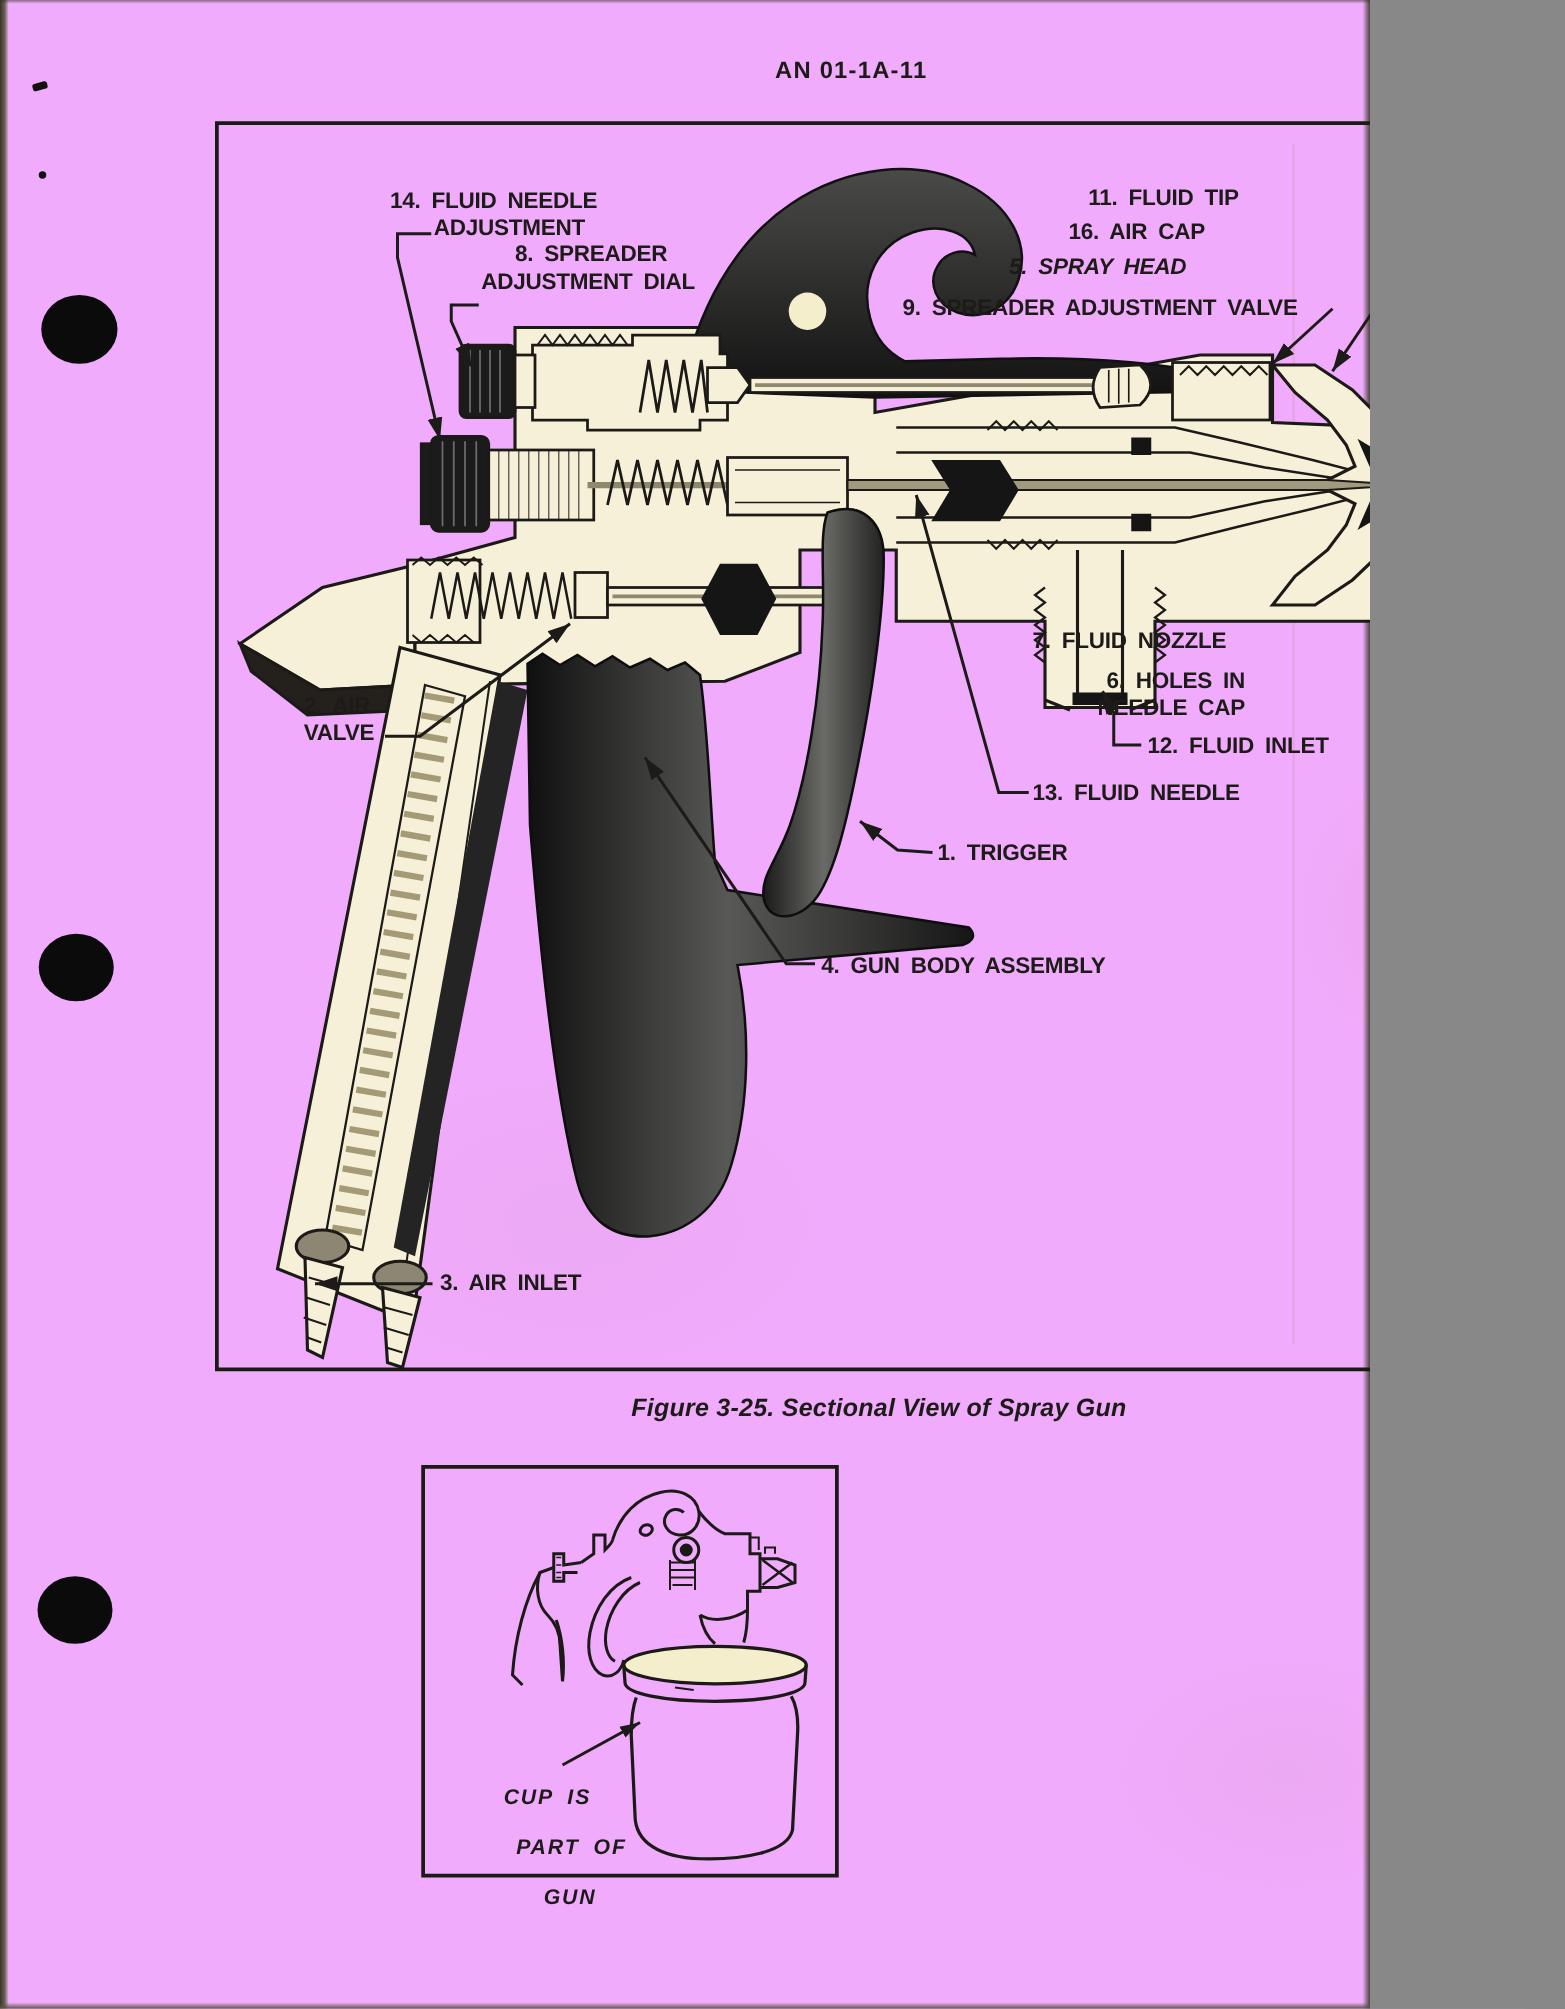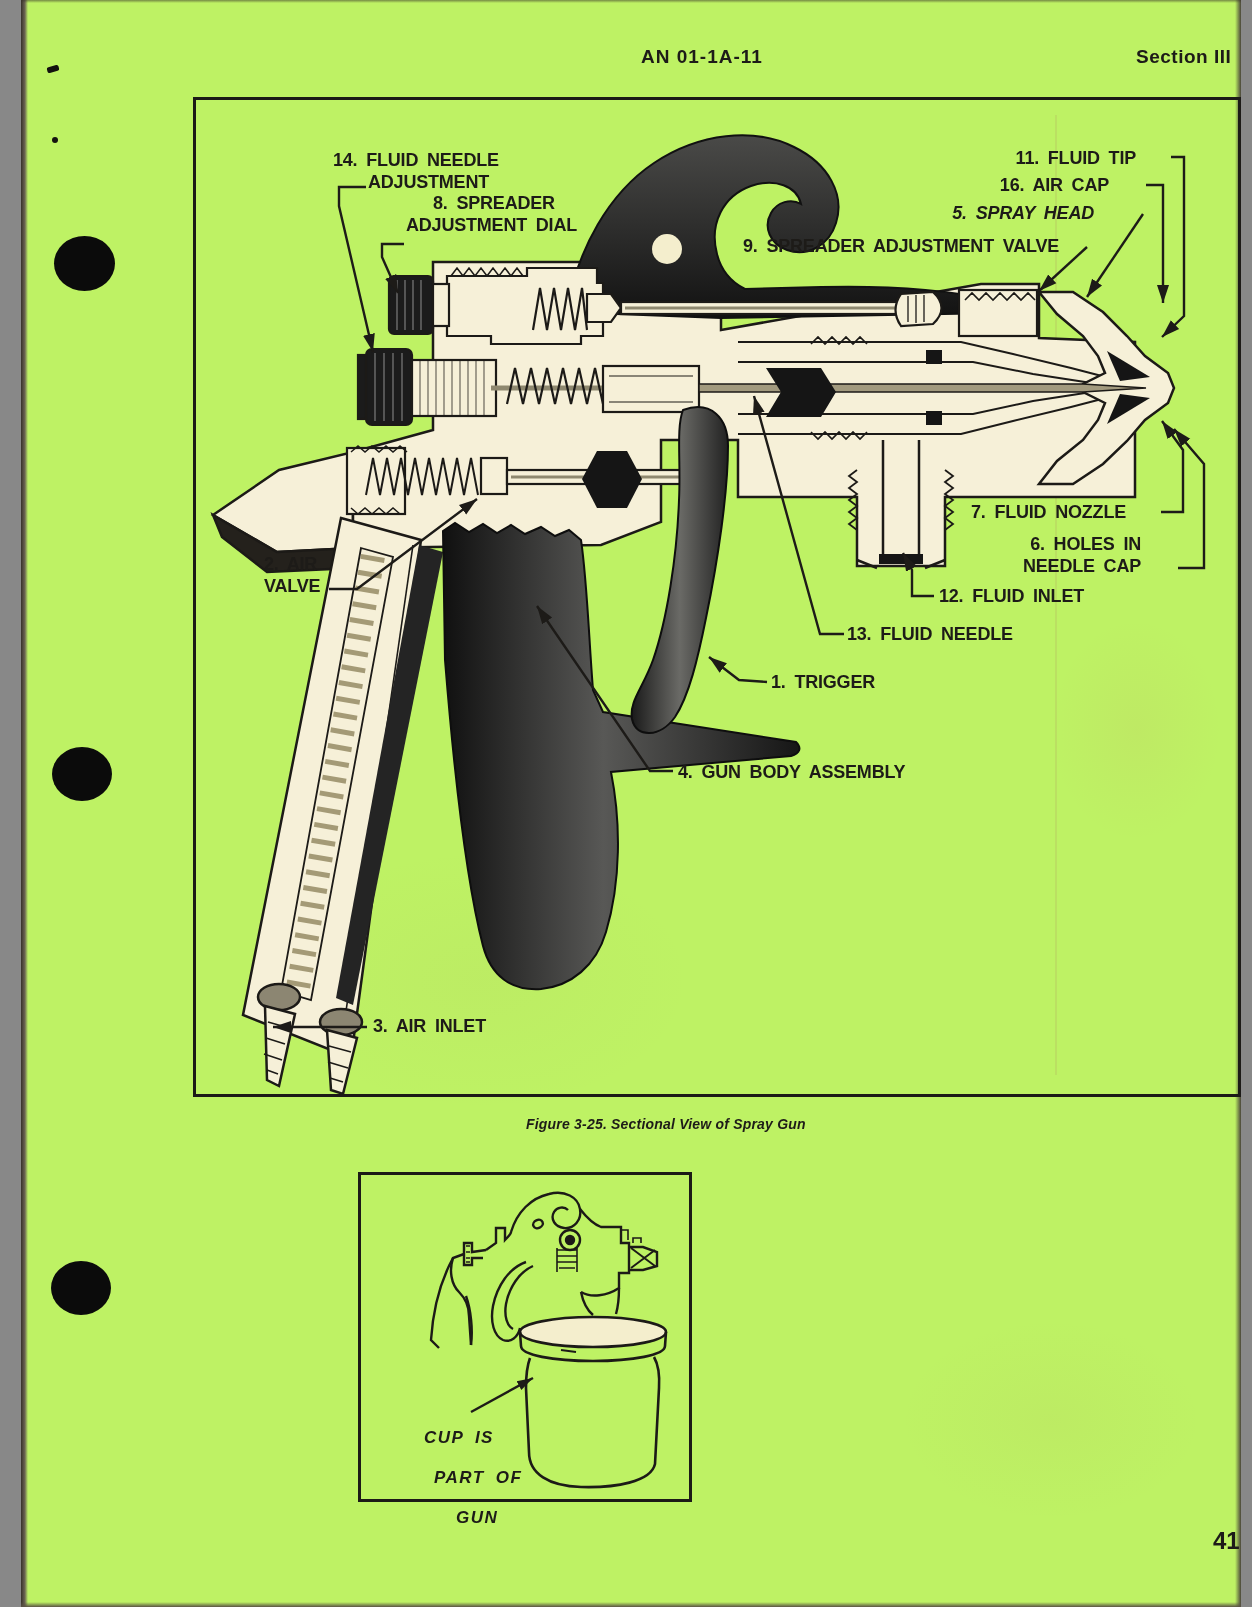--- a/index.html
+++ b/index.html
@@ -1,34 +1,34 @@
 <!DOCTYPE html>
 <html><head>
 <meta charset="utf-8">
 <style>
   html,body{margin:0;padding:0;background:#888;}
-  #page{position:relative;width:1220px;height:1607px;background:#bef264;overflow:hidden;
-        font-family:"Liberation Sans",sans-serif;color:#1d1b18;margin-left:21px;}
+  #page{position:relative;width:1096px;height:1607px;background:#f0abfc;overflow:hidden;
+        font-family:"Liberation Sans",sans-serif;color:#1d1b18;}
   
   .edge-left{position:absolute;left:0;top:0;width:7px;height:100%;
      background:linear-gradient(90deg,#37322a 0%,#6b6453 55%,rgba(107,100,83,0) 100%);}
   .edge-right{position:absolute;right:0;top:0;width:6px;height:100%;
      background:linear-gradient(270deg,#4a443a 0%,rgba(74,68,58,0) 100%);}
   .edge-bottom{position:absolute;left:0;bottom:0;width:100%;height:5px;
      background:linear-gradient(0deg,#5a5344 0%,rgba(90,83,68,0) 100%);}
   .edge-top{position:absolute;left:0;top:0;width:100%;height:3px;
      background:linear-gradient(180deg,rgba(58,52,42,.55),rgba(58,52,42,0));}
   .punch{position:absolute;background:#0b0b0b;border-radius:50%;}
   .mark{position:absolute;background:#14120f;}
   .ghost{position:absolute;pointer-events:none;}
   .hdr{position:absolute;font-weight:bold;font-size:19px;letter-spacing:1px;white-space:pre;}
   .figbox{position:absolute;border:3px solid #1c1a17;box-sizing:border-box;}
   .fig-label{position:absolute;font-weight:bold;font-size:18px;line-height:1.2;
      letter-spacing:-0.2px;word-spacing:4px;white-space:pre;}
-  .caption{position:absolute;font-weight:bold;font-style:italic;font-size:14px;
+  .caption{position:absolute;font-weight:bold;font-style:italic;font-size:20px;
      letter-spacing:0.2px;white-space:pre;}
   .cupnote{position:absolute;font-weight:bold;font-style:italic;font-size:17px;
      letter-spacing:1.5px;word-spacing:5px;white-space:pre;}
   .pagenum{position:absolute;font-weight:bold;font-size:24px;}
   svg{position:absolute;overflow:visible;}
 </style>
 </head>
 <body>
 
 <div id="page">

